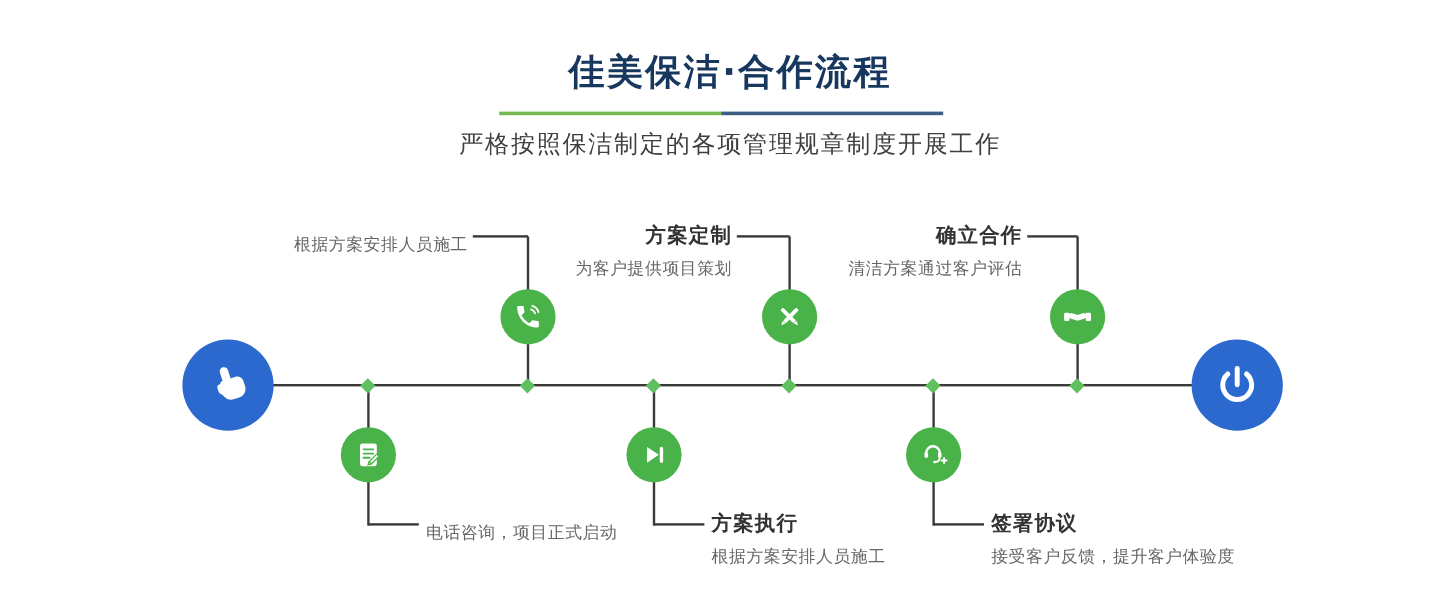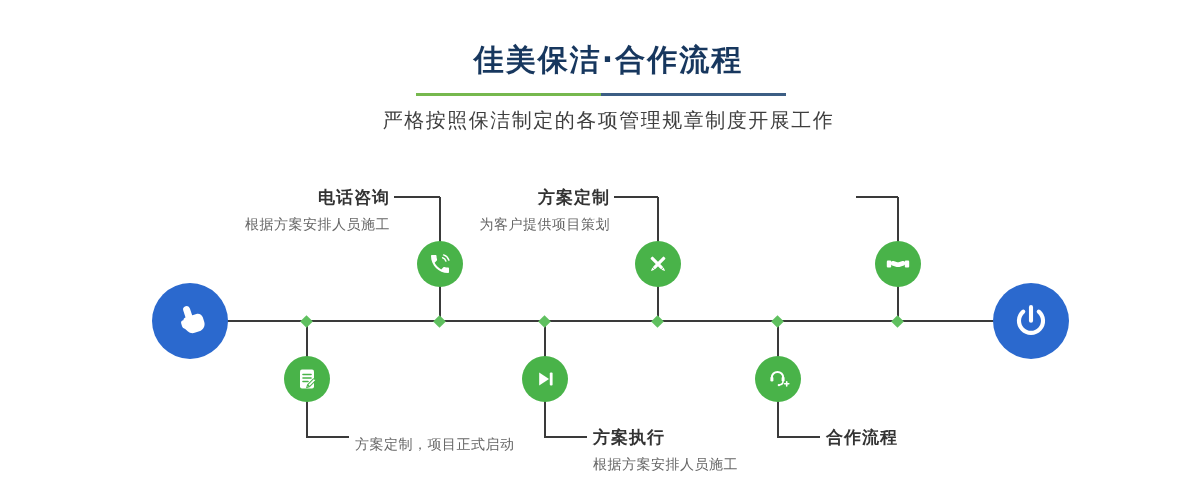--- a/index.html
+++ b/index.html
@@ -186,31 +186,35 @@
         <rect x="4.4" y="9.7" width="3" height="4.8" rx="1.3"></rect>
         <rect x="15.6" y="9.7" width="3" height="4.8" rx="1.3"></rect>
         <path d="M17 14.6c0 2-1.7 3.2-3.6 3.4" fill="none" stroke="#fff" stroke-width="1.6" stroke-linecap="round"></path>
         <circle cx="12.9" cy="18.1" r="1.2"></circle>
         <path d="M18.6 16.8h4.2M20.7 14.7v4.2" stroke="#fff" stroke-width="1.6" stroke-linecap="round"></path>
       </svg>
     </span>
   </div>
 
   <div class="label l1">
-    <div class="t">电话咨询</div>
     <div class="d">根据方案安排人员施工</div>
   </div>
   <div class="label l2">
-    <div class="d">方案定制，项目正式启动</div>
+    <div class="d">电话咨询，项目正式启动</div>
   </div>
   <div class="label l4">
     <div class="t">方案执行</div>
     <div class="d">根据方案安排人员施工</div>
   </div>
   <div class="label l3">
     <div class="t">方案定制</div>
     <div class="d">为客户提供项目策划</div>
   </div>
+  <div class="label l5">
+    <div class="t">确立合作</div>
+    <div class="d">清洁方案通过客户评估</div>
+  </div>
   <div class="label l6">
-    <div class="t">合作流程</div>
+    <div class="t">签署协议</div>
+    <div class="d">接受客户反馈，提升客户体验度</div>
   </div>
 
 </div>
 
 </body></html>

